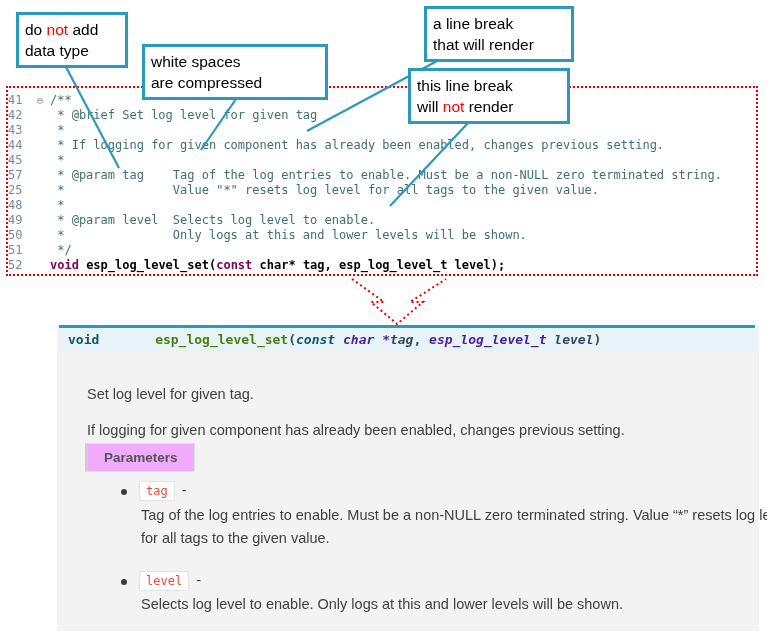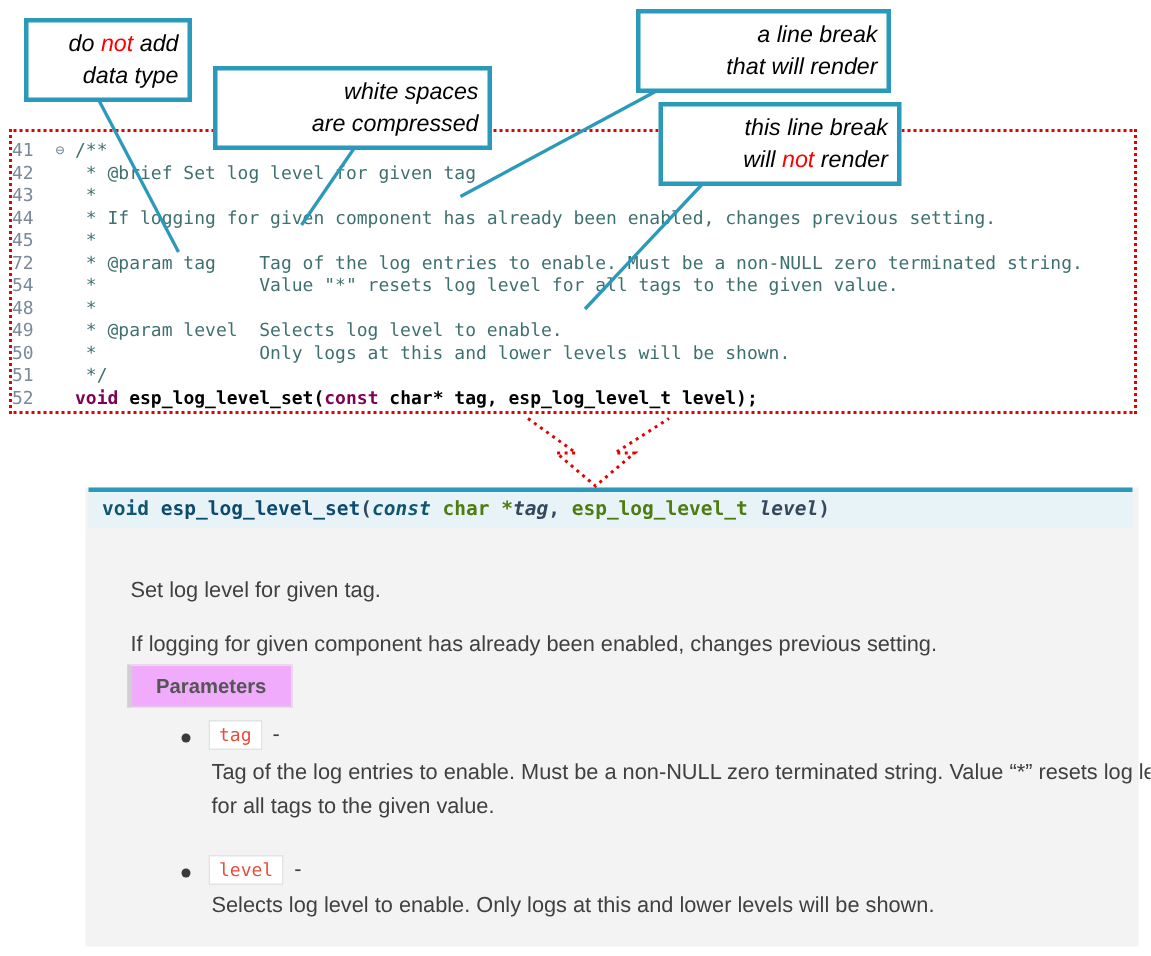--- a/index.html
+++ b/index.html
@@ -5,22 +5,22 @@
   * { margin:0; padding:0; box-sizing:border-box; }
   html,body { background:#ffffff; }
   body {
     width:767px; height:637px; position:relative; overflow:hidden;
     font-family:"Liberation Sans", sans-serif;
   }
 
   
   .callout {
     position:absolute; z-index:30; background:#ffffff;
-    border:3px solid #2B99B9; text-align:right;
-    font-size:15.5px; line-height:21px; color:#000; padding:4px 6px;font-style:italic;
+    border:3px solid #2B99B9; text-align:left;
+    font-size:15.5px; line-height:21px; color:#000; padding:4px 6px;
   }
   .red { color:#ff0000; }
 
   
   .code-box {
     position:absolute; left:6px; top:86px; width:752px; height:190px;
     border:2px dotted #E60000; background:#ffffff; z-index:10; padding-top:5px;
   }
   .code-row {
     display:flex; height:15px;
@@ -40,23 +40,23 @@
 
   
   .docs { position:absolute; left:57px; top:325px; width:702px; height:306px; background:#f3f3f3; z-index:5; }
   .sig {
     position:absolute; left:2px; top:0; width:696px; height:27px;
     background:#e8f3f8; border-top:3px solid #2B99B9;
     font-family:"DejaVu Sans Mono", monospace; font-size:13px; line-height:23px;
     padding-left:9px; white-space:pre;
   }
   .s-kw    { color:#11566f; font-weight:bold; }
-  .s-name  { color:#0c4a6e; font-weight:bold; }
+  .s-name  { color:#4d7c0f; font-weight:bold;margin-left:48px; }
   .s-kwi   { color:#11566f; font-weight:bold; font-style:italic; }
-  .s-type  { color:#4d7c0f; font-weight:bold; }
+  .s-type  { color:#4c1d95; font-weight:bold;font-style:italic; }
   .s-param { color:#34495e; font-weight:bold; font-style:italic; }
   .s-plain { color:#34495e; font-weight:bold; }
 
   .docs p { position:absolute; left:30px; font-size:14.5px; color:#404040;margin-top:21px; }
   .params-label {
     position:absolute; left:28px; top:118px; display:inline-block;
     background:#f0abfc; border:1px solid #e1e1e1; border-left:3px solid #cfcfcf;
     padding:6px 16px; font-weight:bold; color:#555; font-size:13.5px;
   }
   .bullet {
@@ -97,26 +97,26 @@
       <span class="gutter">44</span>
       <span class="fold"></span>
       <span class="code-text comment"> * If logging for given component has already been enabled, changes previous setting.</span>
     </div>
   <div class="code-row">
       <span class="gutter">45</span>
       <span class="fold"></span>
       <span class="code-text comment"> *</span>
     </div>
   <div class="code-row">
-      <span class="gutter">72</span>
+      <span class="gutter">57</span>
       <span class="fold"></span>
       <span class="code-text comment"> * @param tag    Tag of the log entries to enable. Must be a non-NULL zero terminated string.</span>
     </div>
   <div class="code-row">
-      <span class="gutter">54</span>
+      <span class="gutter">25</span>
       <span class="fold"></span>
       <span class="code-text comment"> *               Value "*" resets log level for all tags to the given value.</span>
     </div>
   <div class="code-row">
       <span class="gutter">48</span>
       <span class="fold"></span>
       <span class="code-text comment"> *</span>
     </div>
   <div class="code-row">
       <span class="gutter">49</span>
@@ -145,23 +145,23 @@
   <line class="connector" x1="236" y1="99" x2="201" y2="150"></line>
   <line class="connector" x1="437" y1="61" x2="307" y2="131"></line>
   <line class="connector" x1="468" y1="123" x2="390" y2="206"></line>
   <path class="flow" d="M352,279 L384,302 L371,302 L397,324 L423,302 L410,302 L446,279"></path>
 </svg>
 
 <div class="callout" style="left:16px; top:12px; width:112px;"><span>do </span><span class="red">not</span><span> add</span><br><span>data type</span></div>
 
 <div class="callout" style="left:142px; top:44px; width:186px;"><span>white spaces</span><br><span>are  compressed</span></div>
 
-<div class="callout" style="left:424px; top:6px; width:170px;"><span>a line break</span><br><span>that will render</span></div>
+<div class="callout" style="left:424px; top:6px; width:150px;"><span>a line break</span><br><span>that will render</span></div>
 
-<div class="callout" style="left:408px; top:68px; width:162px;margin-left:31px;"><span>this line break</span><br><span>will </span><span class="red">not</span><span> render</span></div>
+<div class="callout" style="left:408px; top:68px; width:162px;"><span>this line break</span><br><span>will </span><span class="red">not</span><span> render</span></div>
 
 <div class="docs">
   <div class="sig"><span class="s-kw">void </span><span class="s-name">esp_log_level_set</span><span class="s-plain">(</span><span class="s-kwi">const</span><span class="s-type"> char *</span><span class="s-param">tag</span><span class="s-plain">, </span><span class="s-type">esp_log_level_t </span><span class="s-param">level</span><span class="s-plain">)</span></div>
 
   <p style="top:40px;">Set log level for given tag.</p>
   <p style="top:76px;">If logging for given component has already been enabled, changes previous setting.</p>
 
   <div class="params-label">Parameters</div>
 
   <span class="bullet" style="top:164px;"></span>

